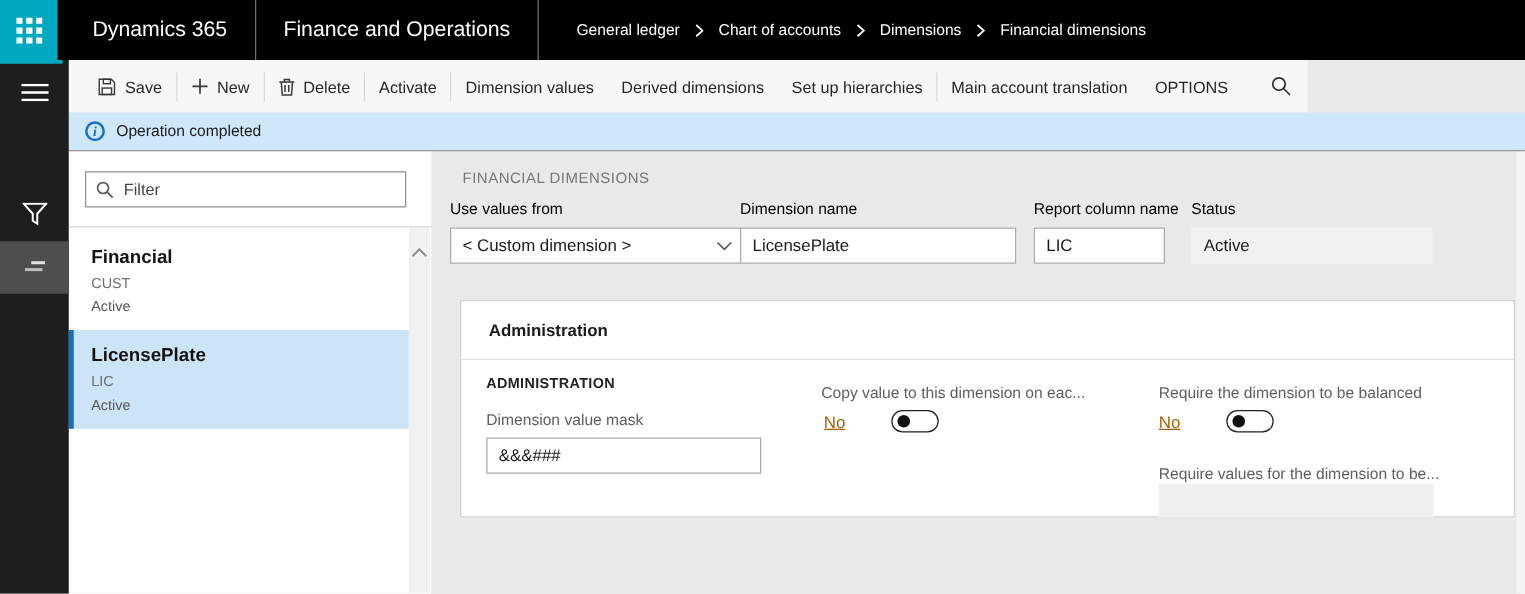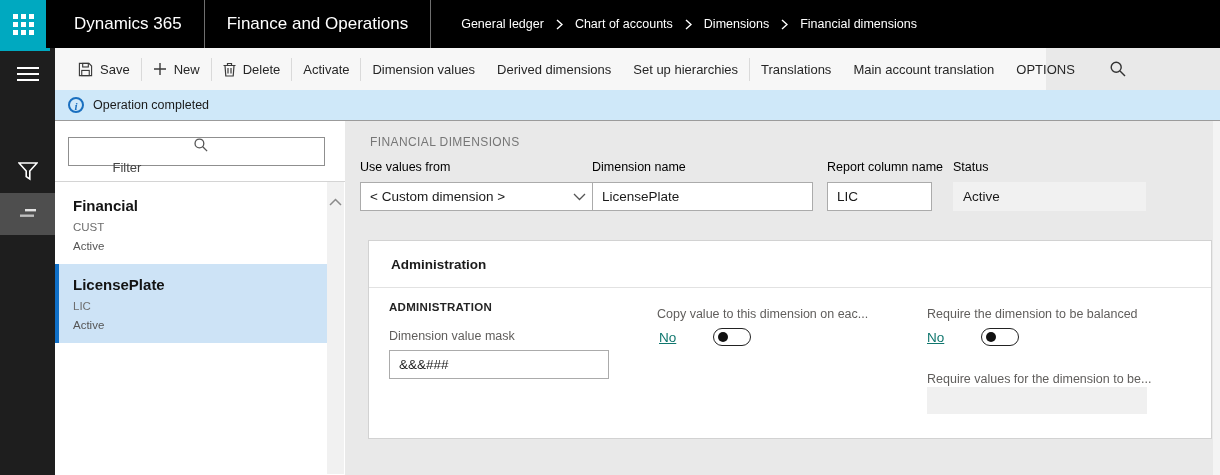--- a/index.html
+++ b/index.html
@@ -38,21 +38,21 @@
             border-bottom:1px solid #9b9b9b; display:flex; align-items:center; gap:9px;
             padding-left:13px; z-index:3; }
   .info-circle { width:16px; height:16px; border:2px solid #1a6fbf; border-radius:50%;
                  color:#1a6fbf; font-size:11px; line-height:15px; text-align:center;
                  font-family:"Liberation Serif", serif; font-style:italic; font-weight:bold; flex:0 0 auto; }
   .msg-text { font-size:12.5px; color:#1b1b1b; }
   
   .leftpanel { position:absolute; left:55px; top:121px; width:290px; height:354px; background:#fff; }
   .filterbox { position:absolute; left:13px; top:16px; width:257px; height:29px;
                border:1px solid #8f8f8f; background:#fff; display:flex; align-items:center;
-               gap:8px; padding-left:8px;flex-direction:column; }
+               gap:8px; padding-left:8px; }
   .filterbox input { border:none; outline:none; flex:1; font-size:13px; color:#333;
                      font-family:inherit; background:transparent; }
   .filterbox input::placeholder { color:#444; opacity:1; }
   .panel-divider { position:absolute; left:0; top:60px; width:290px; height:1px; background:#d4d4d4; }
   .scrollstrip { position:absolute; right:1px; top:61px; width:17px; height:292px; background:#f1f1f1;
                  display:flex; justify-content:center; }
   .scroll-up { margin-top:16px; cursor:pointer; height:12px; }
   .dimlist { position:absolute; left:0; top:64px; width:272px; }
   .dim-item { padding:11px 0 12px 18px; cursor:pointer; }
   .dim-item.selected { background:#cde3f6; border-left:4px solid #1070c8; padding-left:14px; }
@@ -67,36 +67,36 @@
   .fld { position:absolute; top:61px; height:29px; }
   .txt-input { border:1px solid #ababab; background:#fff; font-size:13.5px; color:#1a1a1a;
                padding:0 0 0 9px; outline:none; font-family:inherit; height:29px; width:100%; }
   .combo { left:15px; width:236px; border:1px solid #ababab; background:#ffffff; display:flex;
            align-items:center; justify-content:space-between; padding:0 9px; cursor:pointer; }
   .combo-text { font-size:13.5px; color:#1a1a1a; }
   .in-2 { left:247px; width:221px; } .in-3 { left:482px; width:105px; }
   .readonly { left:608px; width:193px; background:#f1f1f1; display:flex; align-items:center;
               padding-left:10px; font-size:13.5px; color:#1a1a1a; }
   
-  .card { position:absolute; left:23px; top:119px; width:844px; height:199px; background:#fff;
+  .card { position:absolute; left:23px; top:119px; width:844px; height:174px; background:#fff;
           border:1px solid #d2d2d2; }
   .card-header { height:47px; border-bottom:1px solid #e2e2e2; display:flex; align-items:center;
                  padding-left:22px; font-size:13.5px; font-weight:bold; color:#1b1b1b; cursor:pointer; }
   .card-body { position:relative; height:145px; }
   .subheader { position:absolute; left:20px; top:13px; font-size:11.5px; font-weight:bold;
                color:#242424; letter-spacing:.3px; }
   .c-label { position:absolute; font-size:12.5px; color:#605e5c; white-space:nowrap; }
   .mask-label { left:20px; top:41px; }
   .mask-input { position:absolute; left:20px; top:62px; width:220px; }
   .copy-label { left:288px; top:19px; }
   .bal-label { left:558px; top:19px; }
   .req-label { left:558px; top:84px;text-align:center; }
   .toggle-row { position:absolute; top:40px; display:flex; align-items:center; }
   .row-copy { left:290px; } .row-bal { left:558px; }
-  .toggle-val { font-size:13.5px; color:#0f766e; width:24px;text-decoration:underline; }
+  .toggle-val { font-size:13.5px; color:#a16207; width:24px;text-decoration:underline; }
   .toggle { width:38px; height:18px; border:1px solid #222; border-radius:10px; position:relative;
             margin-left:30px; cursor:pointer; background:#fff; }
   .knob { position:absolute; left:4px; top:3px; width:10px; height:10px; background:#111; border-radius:50%; }
   .empty-readonly { position:absolute; left:558px; top:99px; width:220px; height:27px; background:#f0f0f0; }
   
   .vscroll { position:absolute; right:0; top:121px; width:7px; height:354px; background:#f4f4f4; }
   svg { display:block; }
 </style>
 </head>
 <body>
@@ -209,23 +209,20 @@
   <div class="tb-item">
     <span>Dimension values</span>
   </div>
   <div class="tb-item">
     <span>Derived dimensions</span>
   </div>
   <div class="tb-item">
     <span>Set up hierarchies</span>
   </div>
   <div class="tb-sep"></div>
-  <div class="tb-item">
-    <span>Translations</span>
-  </div>
   <div class="tb-item">
     <span>Main account translation</span>
   </div>
   <div class="tb-item">
     <span>OPTIONS</span>
   </div>
   <div class="tb-item tb-search">
     <span>
       <svg width="16" height="16" viewBox="0 0 16 16" fill="none" stroke="#333" stroke-width="1.4">
         <circle cx="6.2" cy="6.2" r="5"></circle>

